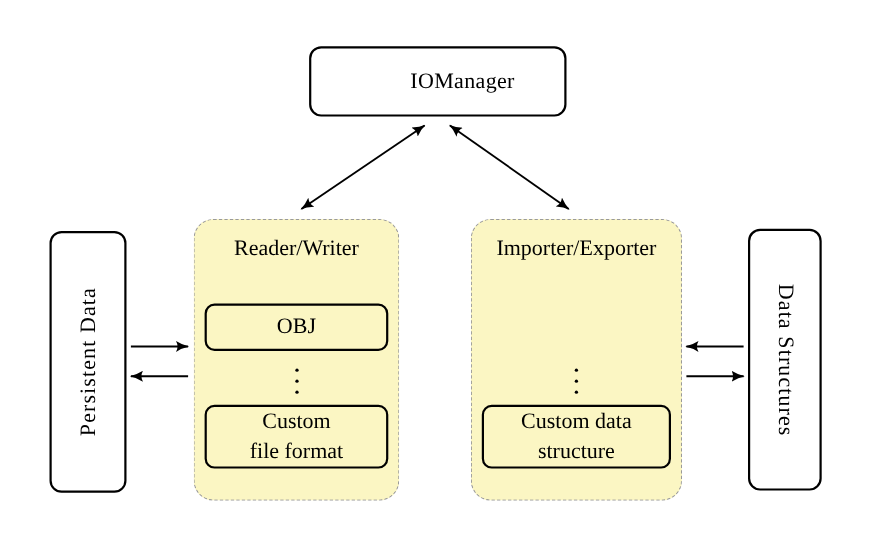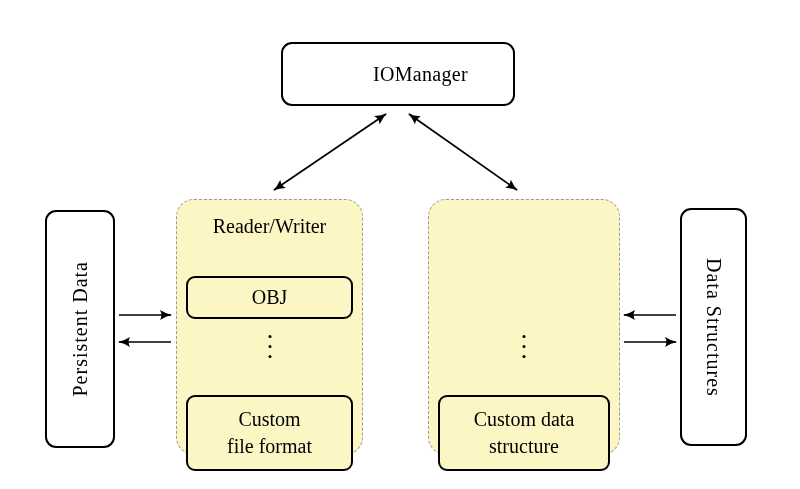--- a/index.html
+++ b/index.html
@@ -74,21 +74,21 @@
     display: flex;
     flex-direction: column;
     align-items: center;
     justify-content: center;
     box-sizing: border-box;
     font-size: 20px;
     line-height: 27px;
     text-align: center;
   }
   .inner-top    { top: 76px;  height: 43px; }
-  .inner-bottom { top: 195px; height: 76px; }
+  .inner-bottom { top: 168px; height: 58px; }
 
   
   .vdots {
     position: absolute;
     left: 50%;
     top: 135px;
     transform: translateX(-50%);
     display: flex;
     flex-direction: column;
     align-items: center;
@@ -151,20 +151,21 @@
         <span></span>
         <span></span>
     </div>
     <div class="inner-box inner-bottom">
       <span>Custom</span>
       <span>file format</span>
     </div>
   </div>
 
   <div class="group" id="group-ie">
+    <div class="group-title">Importer/Exporter</div>
     <div class="vdots">
       <span></span>
         <span></span>
         <span></span>
     </div>
     <div class="inner-box inner-bottom">
       <span>Custom data</span>
       <span>structure</span>
     </div>
   </div>

